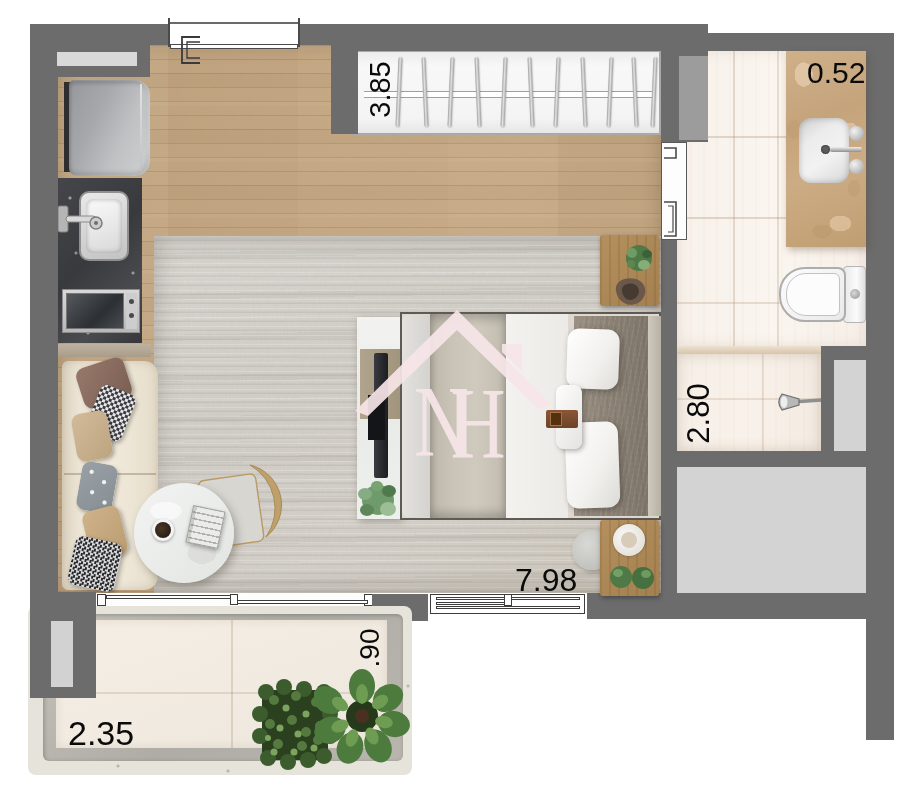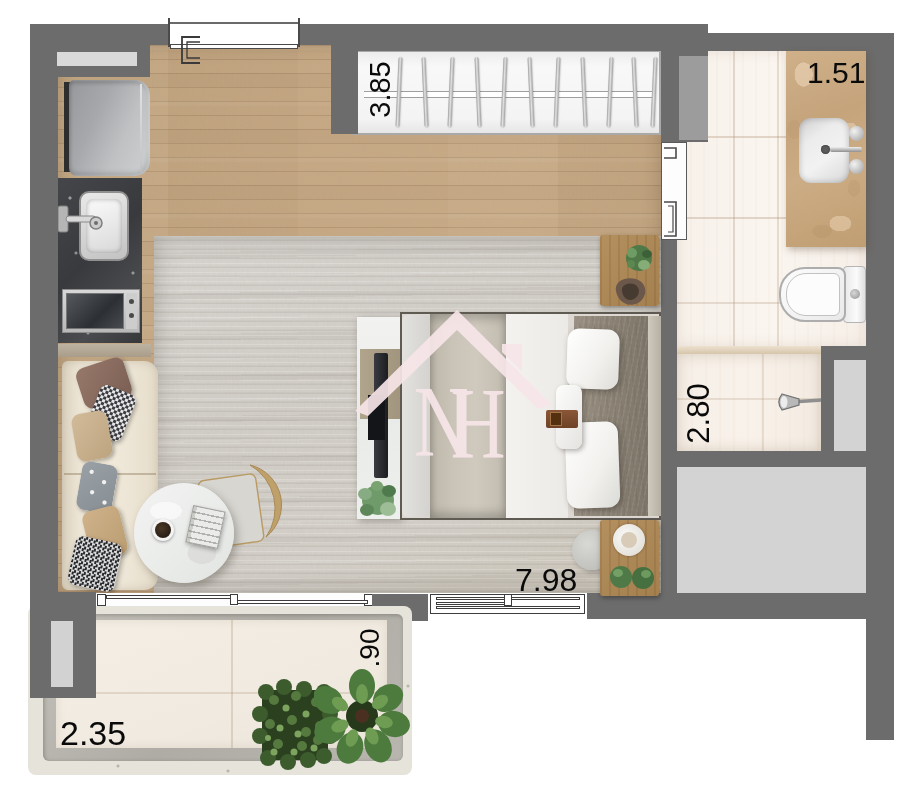--- a/index.html
+++ b/index.html
@@ -501,23 +501,23 @@
   </g>
 
   <g opacity="0.92" fill="#f8e6e9" font-family="'Liberation Serif',serif" font-size="101px">
    <text x="552" y="456" transform="scale(0.75,1)">N</text>
    <text x="601" y="458" transform="scale(0.75,1)">H</text>
   </g>
 </svg>
 
 <div class="lbl vlbl" style="left:348px;top:75px;width:64px;text-align:center;font-size:29px;">3.85</div>
 
-<div class="lbl" style="left:807px;top:58px;font-size:30px;">1.51</div>
+<div class="lbl" style="left:807px;top:58px;font-size:30px;">0.52</div>
 
 <div class="lbl vlbl" style="left:666px;top:398px;width:64px;text-align:center;font-size:31px;">2.80</div>
 
 <div class="lbl" style="left:515px;top:564px;font-size:32px;">7.98</div>
 
 <div class="lbl vlbl" style="left:345px;top:634px;width:50px;text-align:center;font-size:28px;">.90</div>
 
-<div class="lbl" style="left:60px;top:716px;font-size:34px;">2.35</div>
+<div class="lbl" style="left:68px;top:716px;font-size:34px;">2.35</div>
 
 </div>
 
 </body></html>

